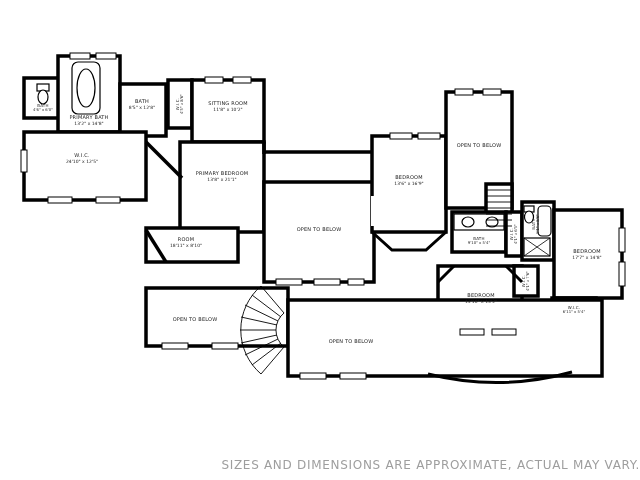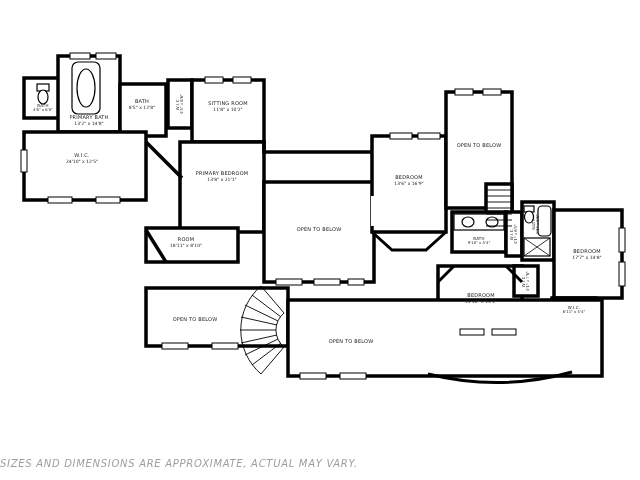--- a/index.html
+++ b/index.html
@@ -6,22 +6,22 @@
   .stage{position:relative;width:640px;height:480px;background:#ffffff;overflow:hidden;
          font-family:"DejaVu Sans", sans-serif;}
   .plan-svg{position:absolute;left:0;top:0;}
   .lbl{position:absolute;text-align:center;color:#1c1c1c;white-space:nowrap;
        transform:translate(-50%,-50%);line-height:1.3;z-index:5;}
   .lbl.vert{transform:translate(-50%,-50%) rotate(-90deg);}
   .nm{display:block;font-size:5px;letter-spacing:.2px;}
   .dm{display:block;font-size:4.5px;}
   .tiny .nm{font-size:4px;}
   .tiny .dm{font-size:3.8px;}
-  .disclaimer{position:absolute;left:0;right:0;top:458px;text-align:left;
-      font-size:10px;color:#9e9e9e;letter-spacing:.7px;font-style:italic;}
+  .disclaimer{position:absolute;left:0;right:0;top:458px;text-align:right;
+      font-size:12px;color:#9e9e9e;letter-spacing:.7px;}
 </style>
 </head>
 <body>
 
 <div class="stage">
 
   <svg class="plan-svg" width="640" height="480" viewBox="0 0 640 480">
 
     <g stroke="#000" stroke-width="3.5" fill="#ffffff" stroke-linejoin="miter">
       <rect x="24" y="78" width="38" height="40"></rect>

